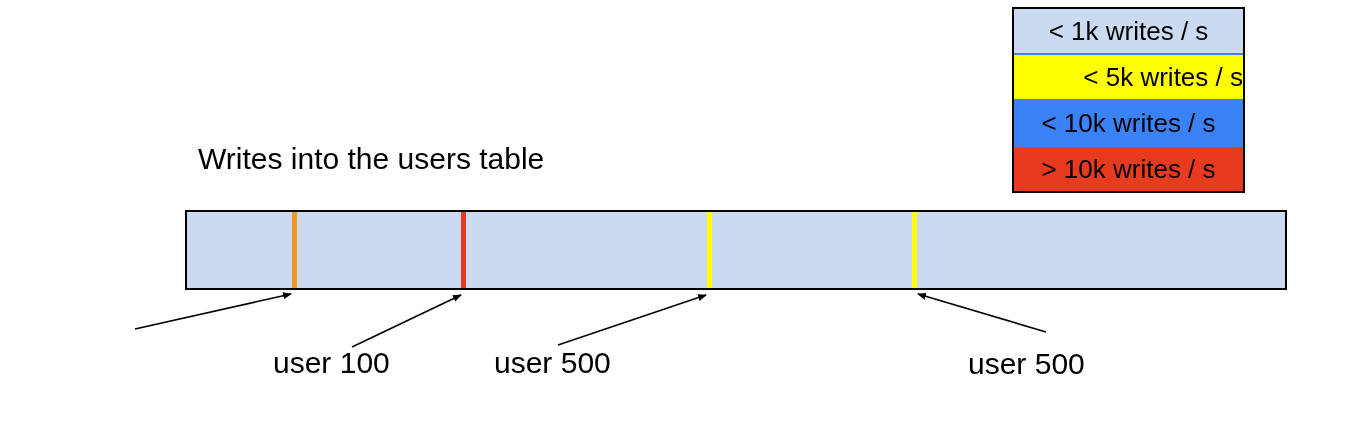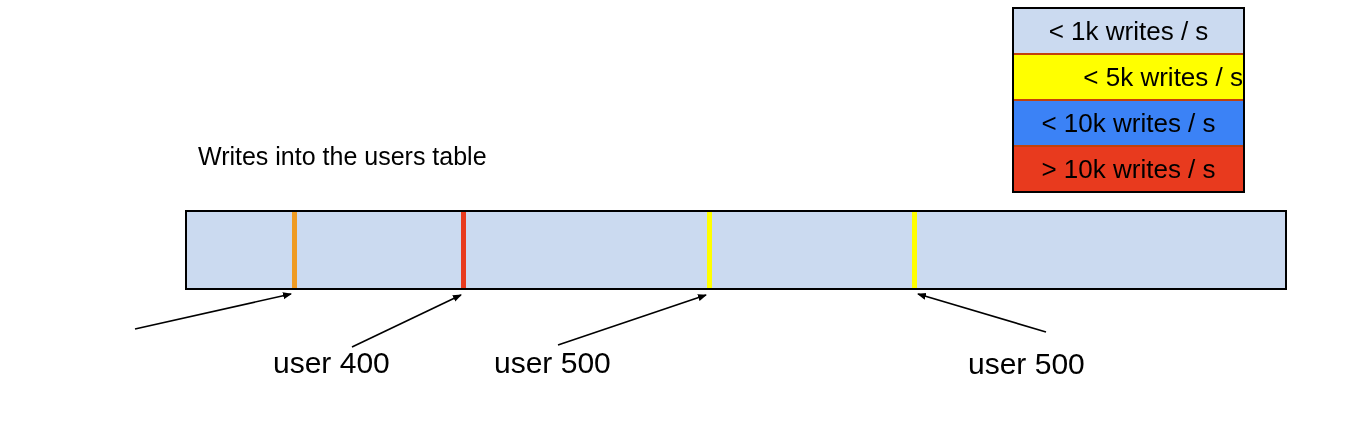--- a/index.html
+++ b/index.html
@@ -8,40 +8,40 @@
     width: 1350px;
     height: 422px;
     background: #ffffff;
     font-family: "Liberation Sans", sans-serif;
     overflow: hidden;
   }
   .title {
     position: absolute;
     left: 198px;
     top: 142px;
-    font-size: 25px;
+    font-size: 30px;
     color: #000000;
     white-space: nowrap;
   }
   .legend {
     position: absolute;
     left: 1012px;
     top: 7px;
     width: 233px;
     box-sizing: border-box;
     border: 2px solid #000000;
   }
   .legend-row {
     height: 44px;
     display: flex;
     align-items: center;
     justify-content: center;
     font-size: 26px;
     color: #000000;
-    border-bottom: 2px solid #c2410c;
+    border-bottom: 2px solid #3b82f6;
     white-space: nowrap;
   }
   .legend-row:last-child { border-bottom: none; }
   .bar {
     position: absolute;
     box-sizing: border-box;
     border: 2px solid #000000;
   }
   .marker-line {
     position: absolute;
@@ -97,16 +97,16 @@
       <marker id="arrowhead" markerWidth="9" markerHeight="8" refX="8" refY="3.5" orient="auto" markerUnits="userSpaceOnUse">
         <path d="M0,0 L9,3.5 L0,7 Z" fill="#000000"></path>
       </marker>
     </defs>
   <line x1="135" y1="329" x2="291" y2="294" stroke="#000000" stroke-width="1.6" marker-end="url(#arrowhead)"></line>
       <line x1="352" y1="347" x2="461" y2="295" stroke="#000000" stroke-width="1.6" marker-end="url(#arrowhead)"></line>
       <line x1="558" y1="345" x2="706" y2="295" stroke="#000000" stroke-width="1.6" marker-end="url(#arrowhead)"></line>
       <line x1="1046" y1="332" x2="918" y2="294" stroke="#000000" stroke-width="1.6" marker-end="url(#arrowhead)"></line>
     </svg>
 
-    <div class="marker-label" style="left: 273px; top: 346px;">user 400</div>
+    <div class="marker-label" style="left: 273px; top: 346px;">user 100</div>
     <div class="marker-label" style="left: 494px; top: 346px;">user 500</div>
     <div class="marker-label" style="left: 968px; top: 347px;">user 500</div>
   </div>
 
 </body></html>

